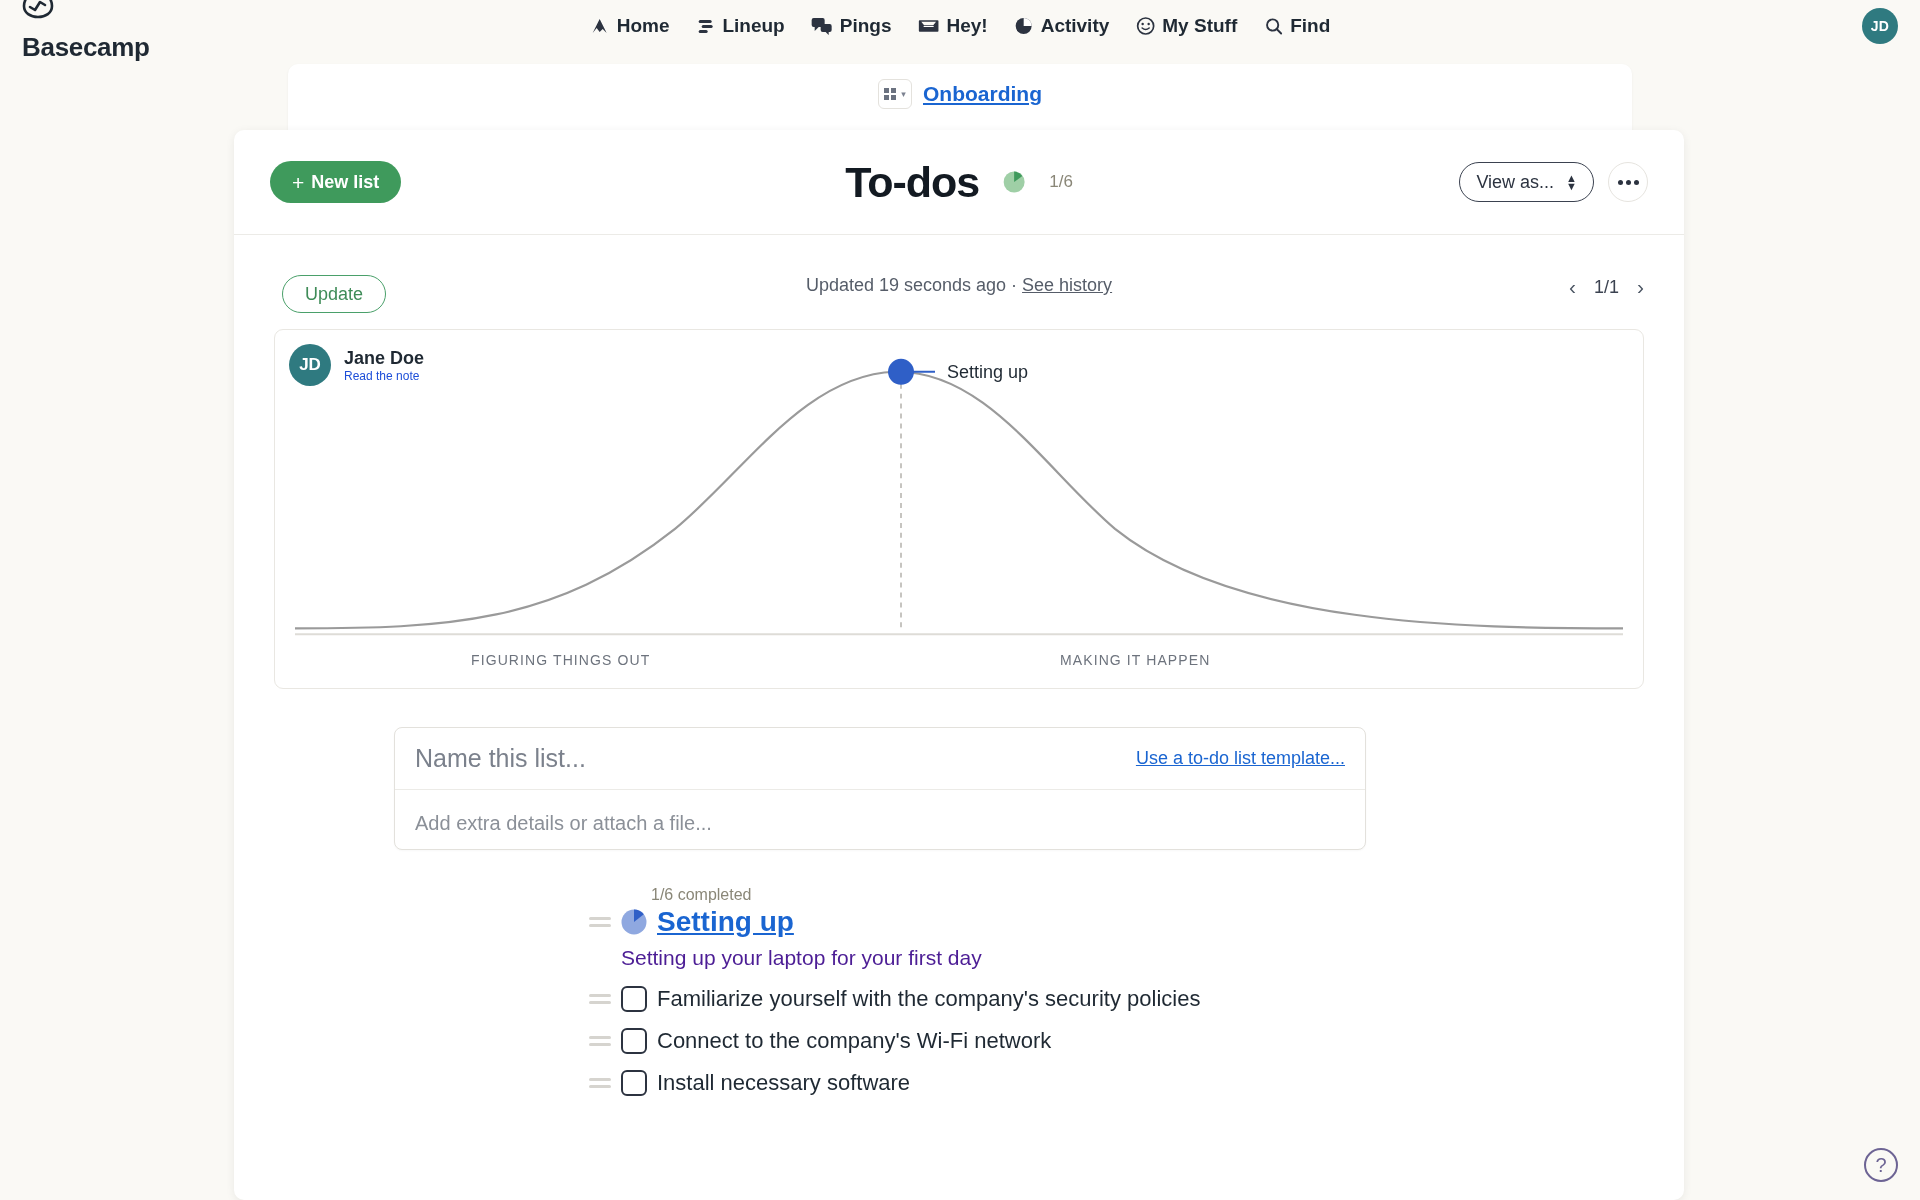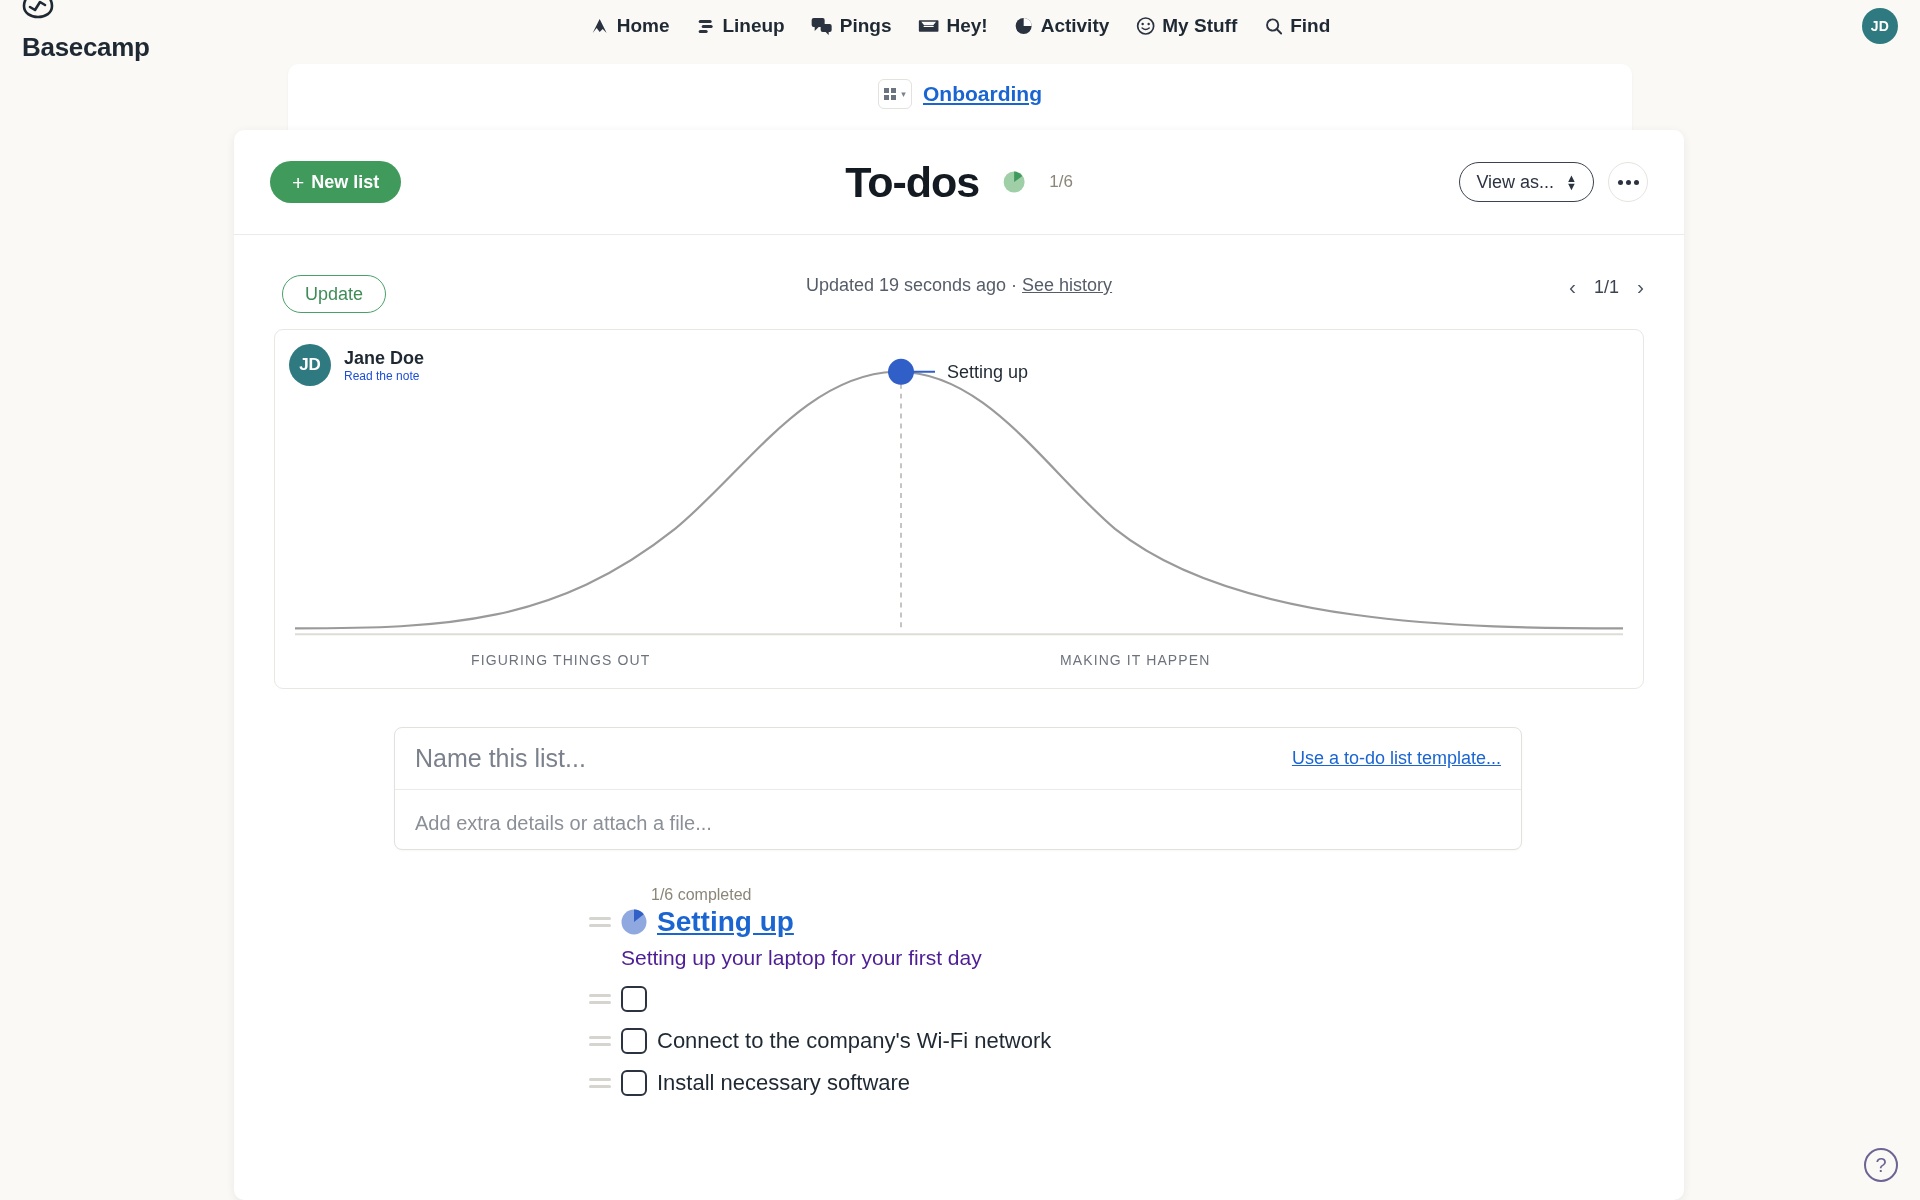--- a/index.html
+++ b/index.html
@@ -163,21 +163,21 @@
     position: absolute; bottom: 20px; font-size: 14px;
     letter-spacing: 1.1px; color: #6d737d;
   }
   .hill-point-lbl {
     position: absolute; font-size: 18px; color: #1f2933;
   }
 
   
   .form-box {
     margin: 38px 40px 0 400px; margin-left: 0;
-    width: 1128px; margin-left: 160px;
+    width: 972px; margin-left: 160px;
     border: 1px solid #e3e1dc; border-radius: 8px; background: #fff;
     box-shadow: 0 1px 2px rgba(0,0,0,.03);
   }
   .form-row1 {
     height: 62px; border-bottom: 1px solid #ecebe7;
     display: flex; align-items: center; justify-content: space-between;
     padding: 0 20px;
   }
   .inp-name {
     border: none; outline: none; font-size: 25px; color: #6e7480;
@@ -459,20 +459,21 @@
     </div>
 
     <div class="list-desc">Setting up your laptop for your first day</div>
 
     <div class="todo-item">
       <span class="drag">
           <i></i>
           <i></i>
         </span>
       <span class="cbx-todo"></span>
+      <span class="todo-text">Familiarize yourself with the company's security policies</span>
     </div>
     <div class="todo-item">
       <span class="drag">
           <i></i>
           <i></i>
         </span>
       <span class="cbx-todo"></span>
       <span class="todo-text">Connect to the company's Wi-Fi network</span>
     </div>
     <div class="todo-item">

